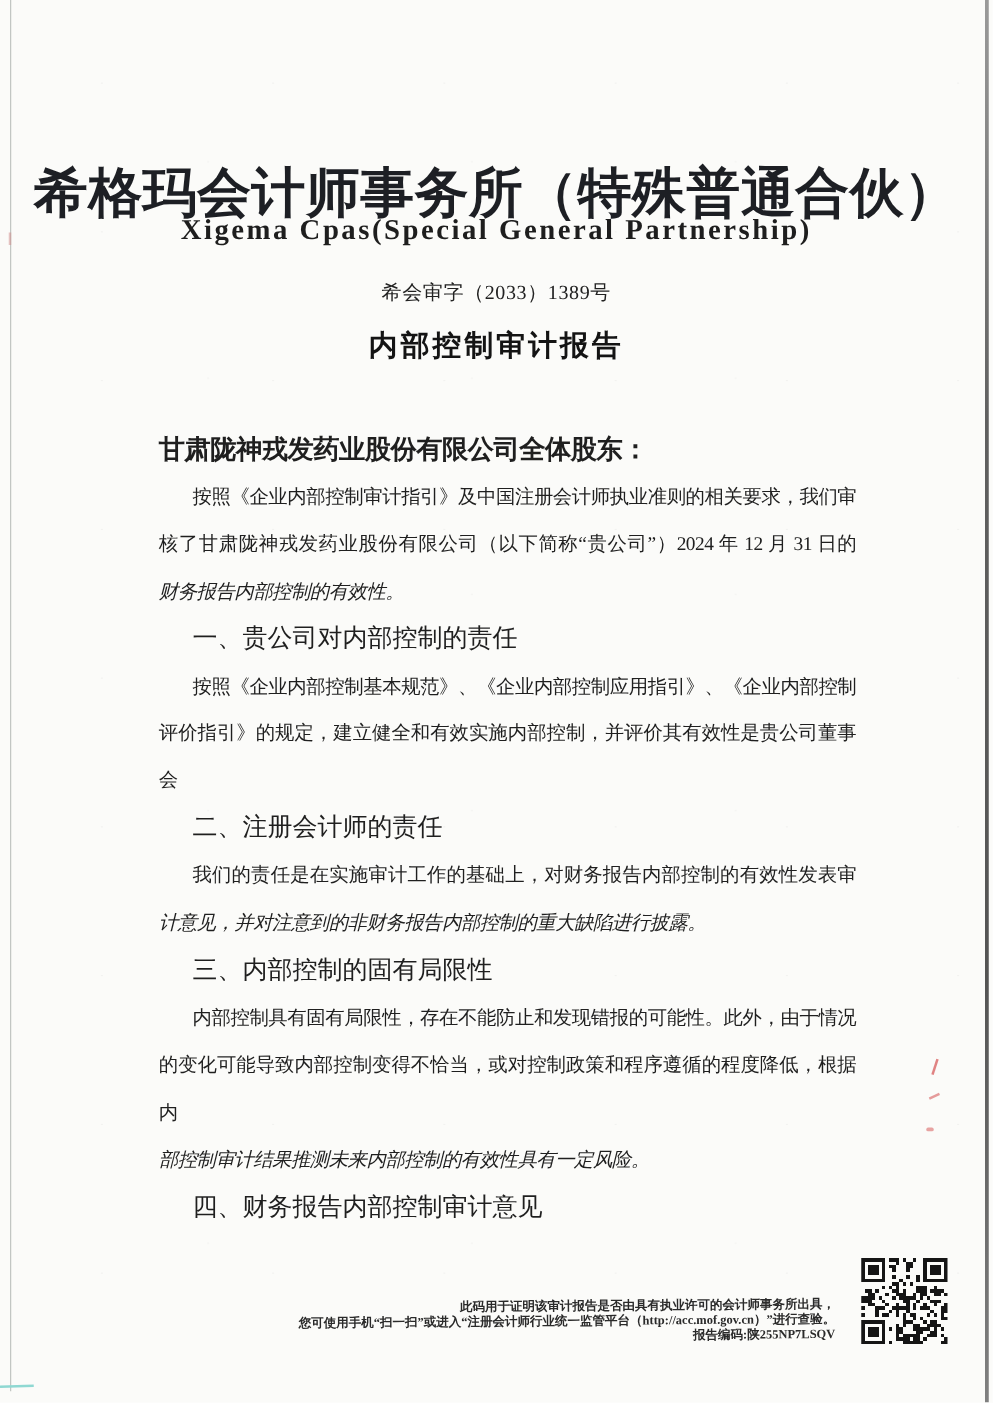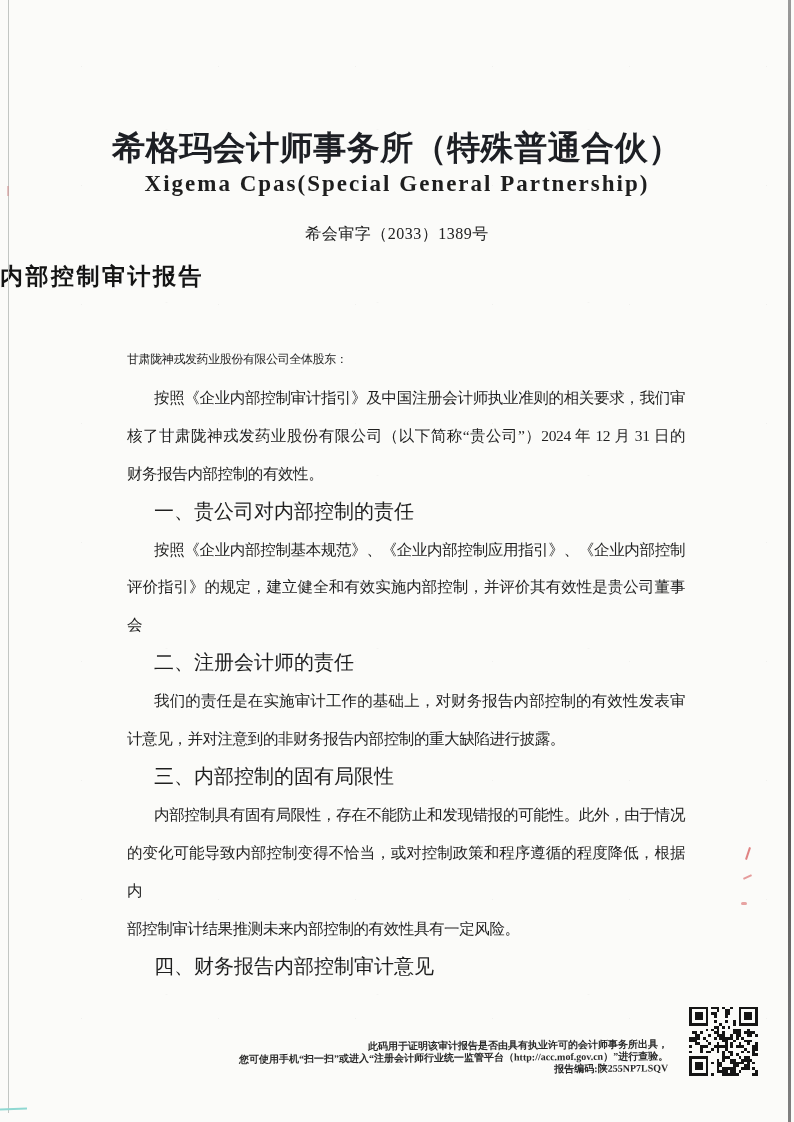--- a/index.html
+++ b/index.html
@@ -12,43 +12,43 @@
       radial-gradient(rgba(40,40,40,0.05) 0.8px, transparent 1px),
       radial-gradient(rgba(40,40,40,0.035) 0.8px, transparent 1.1px);
     background-size:137px 119px, 211px 173px;
     background-position:13px 7px, 61px 43px;
     color:#242424;
   }
   
   .firm-cn{
     position:absolute;top:126px;left:0;width:100%;text-align:center;
     font-family:"DejaVu Sans","Liberation Sans",sans-serif;
-    font-weight:900;font-size:33px;letter-spacing:0.5px;color:#1d1f24;
+    font-weight:900;font-size:43px;letter-spacing:0.5px;color:#1d1f24;
   }
   .firm-en{
     position:absolute;top:171px;left:0;width:100%;text-align:center;
     font-family:"Liberation Serif","DejaVu Serif",serif;
     font-size:23px;letter-spacing:2px;font-weight:600;color:#1e1e1e;
   }
   .ref-no{
     position:absolute;top:224px;left:0;width:100%;text-align:center;
     font-size:16px;color:#222;letter-spacing:0.5px;
   }
   .doc-title{
-    position:absolute;top:261px;left:0;width:100%;
+    position:absolute;top:261px;left:0;width:100%;text-align:center;
     font-size:23px;font-weight:bold;letter-spacing:2.5px;color:#141414;
   }
   
   .body-text{
     position:absolute;top:341px;left:127px;width:558px;
     font-size:15.5px;line-height:37.9px;letter-spacing:-0.4px;color:#1f1f1f;
   }
-  .salutation{font-weight:normal;font-size:12px;}
+  .salutation{font-weight:bold;font-size:21px;}
   .bline{text-align:justify;text-align-last:justify;}
-  .bline.last{text-align-last:left;}
+  .bline.last{text-align-last:left;font-style:italic;}
   .bline.first{text-indent:27px;}
   .heading{font-weight:normal;text-indent:27px;font-size:20px;letter-spacing:0;}
   
   .footer{
     position:absolute;top:1040px;right:126px;text-align:right;
     font-family:"Liberation Serif","DejaVu Serif",serif;
     font-size:10px;line-height:11.8px;font-weight:700;color:#2a2a2a;
     transform:rotate(-0.45deg);white-space:nowrap;
   }
   .qr{position:absolute;left:689px;top:1006px;width:69px;height:70px;shape-rendering:crispEdges;}

